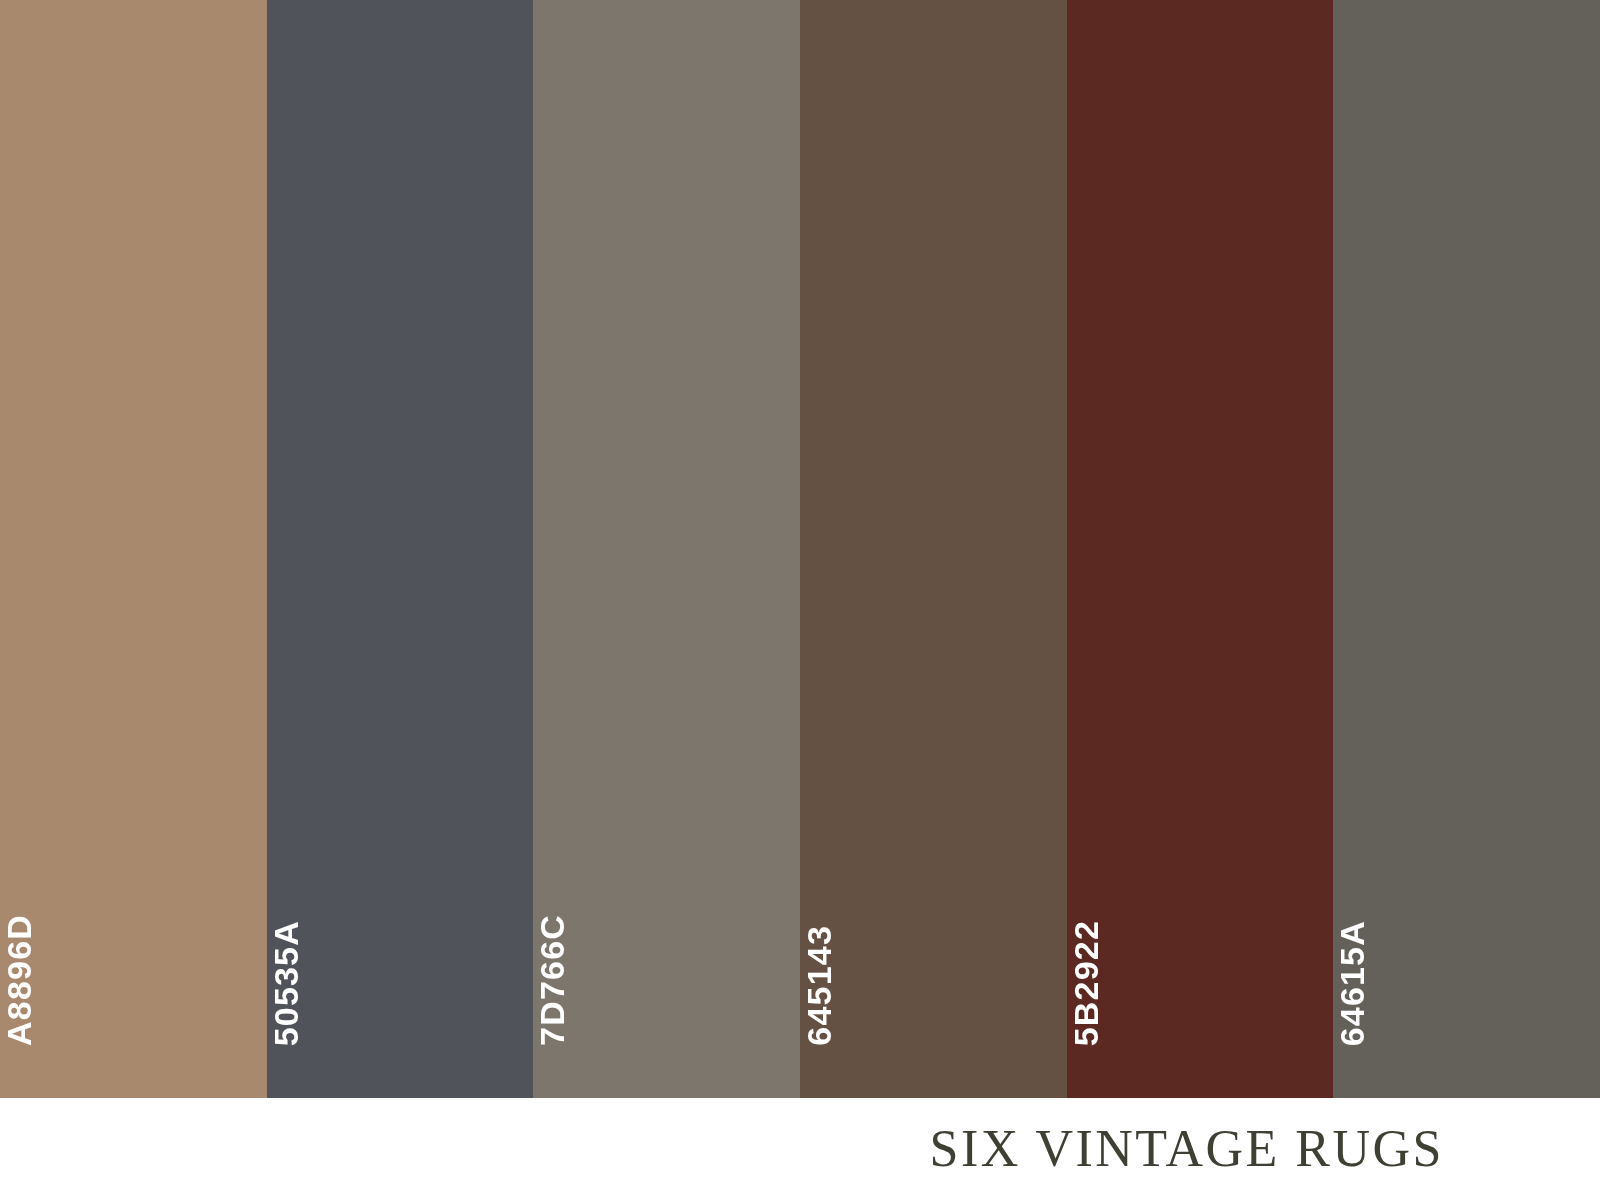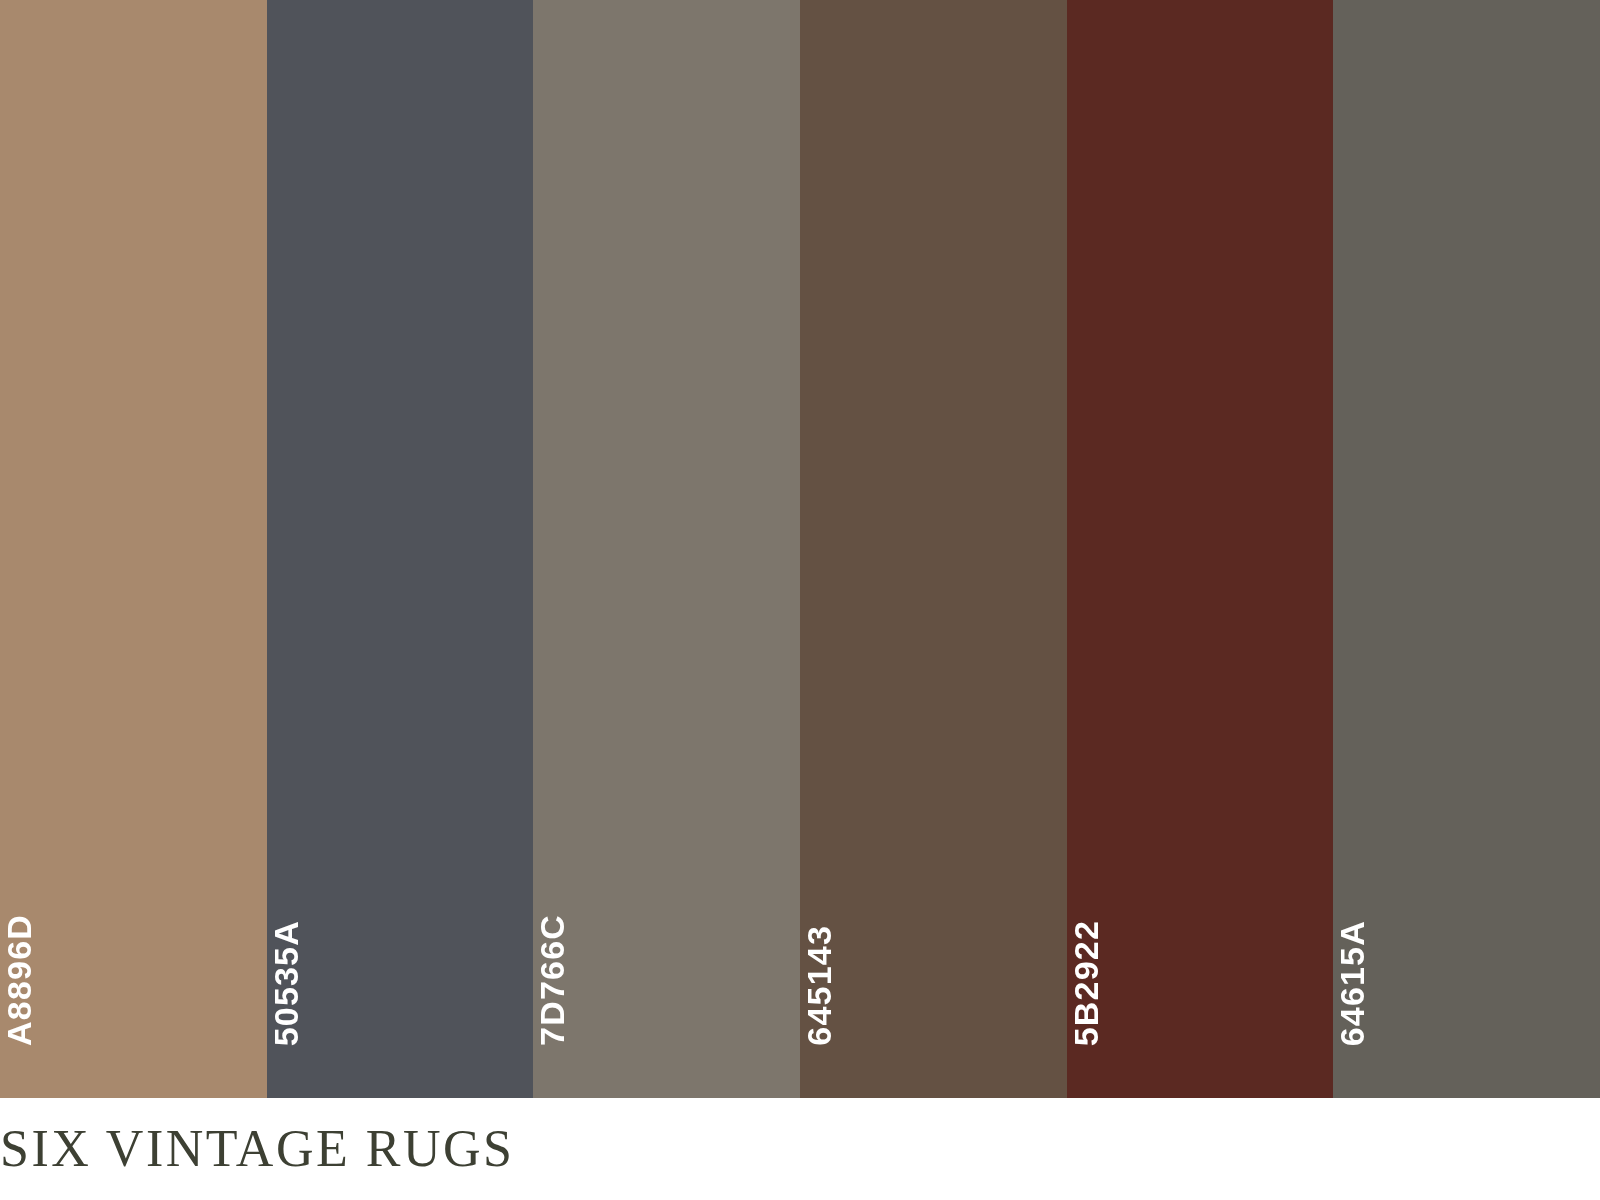--- a/index.html
+++ b/index.html
@@ -56,21 +56,21 @@
   
   #brand-footer {
     position: absolute;
     left: 0;
     top: 1098px;
     width: 1444px;
     height: 102px;
     background: #ffffff;
     display: flex;
     align-items: center;
-    justify-content: flex-start;
+    justify-content: flex-end;
     box-sizing: border-box;
   }
 
   #brand-wordmark {
     font-family: "Liberation Serif", serif;
     font-size: 52px;
     font-weight: normal;
     letter-spacing: 2.5px;
     color: #3d4033;
     line-height: 1;

